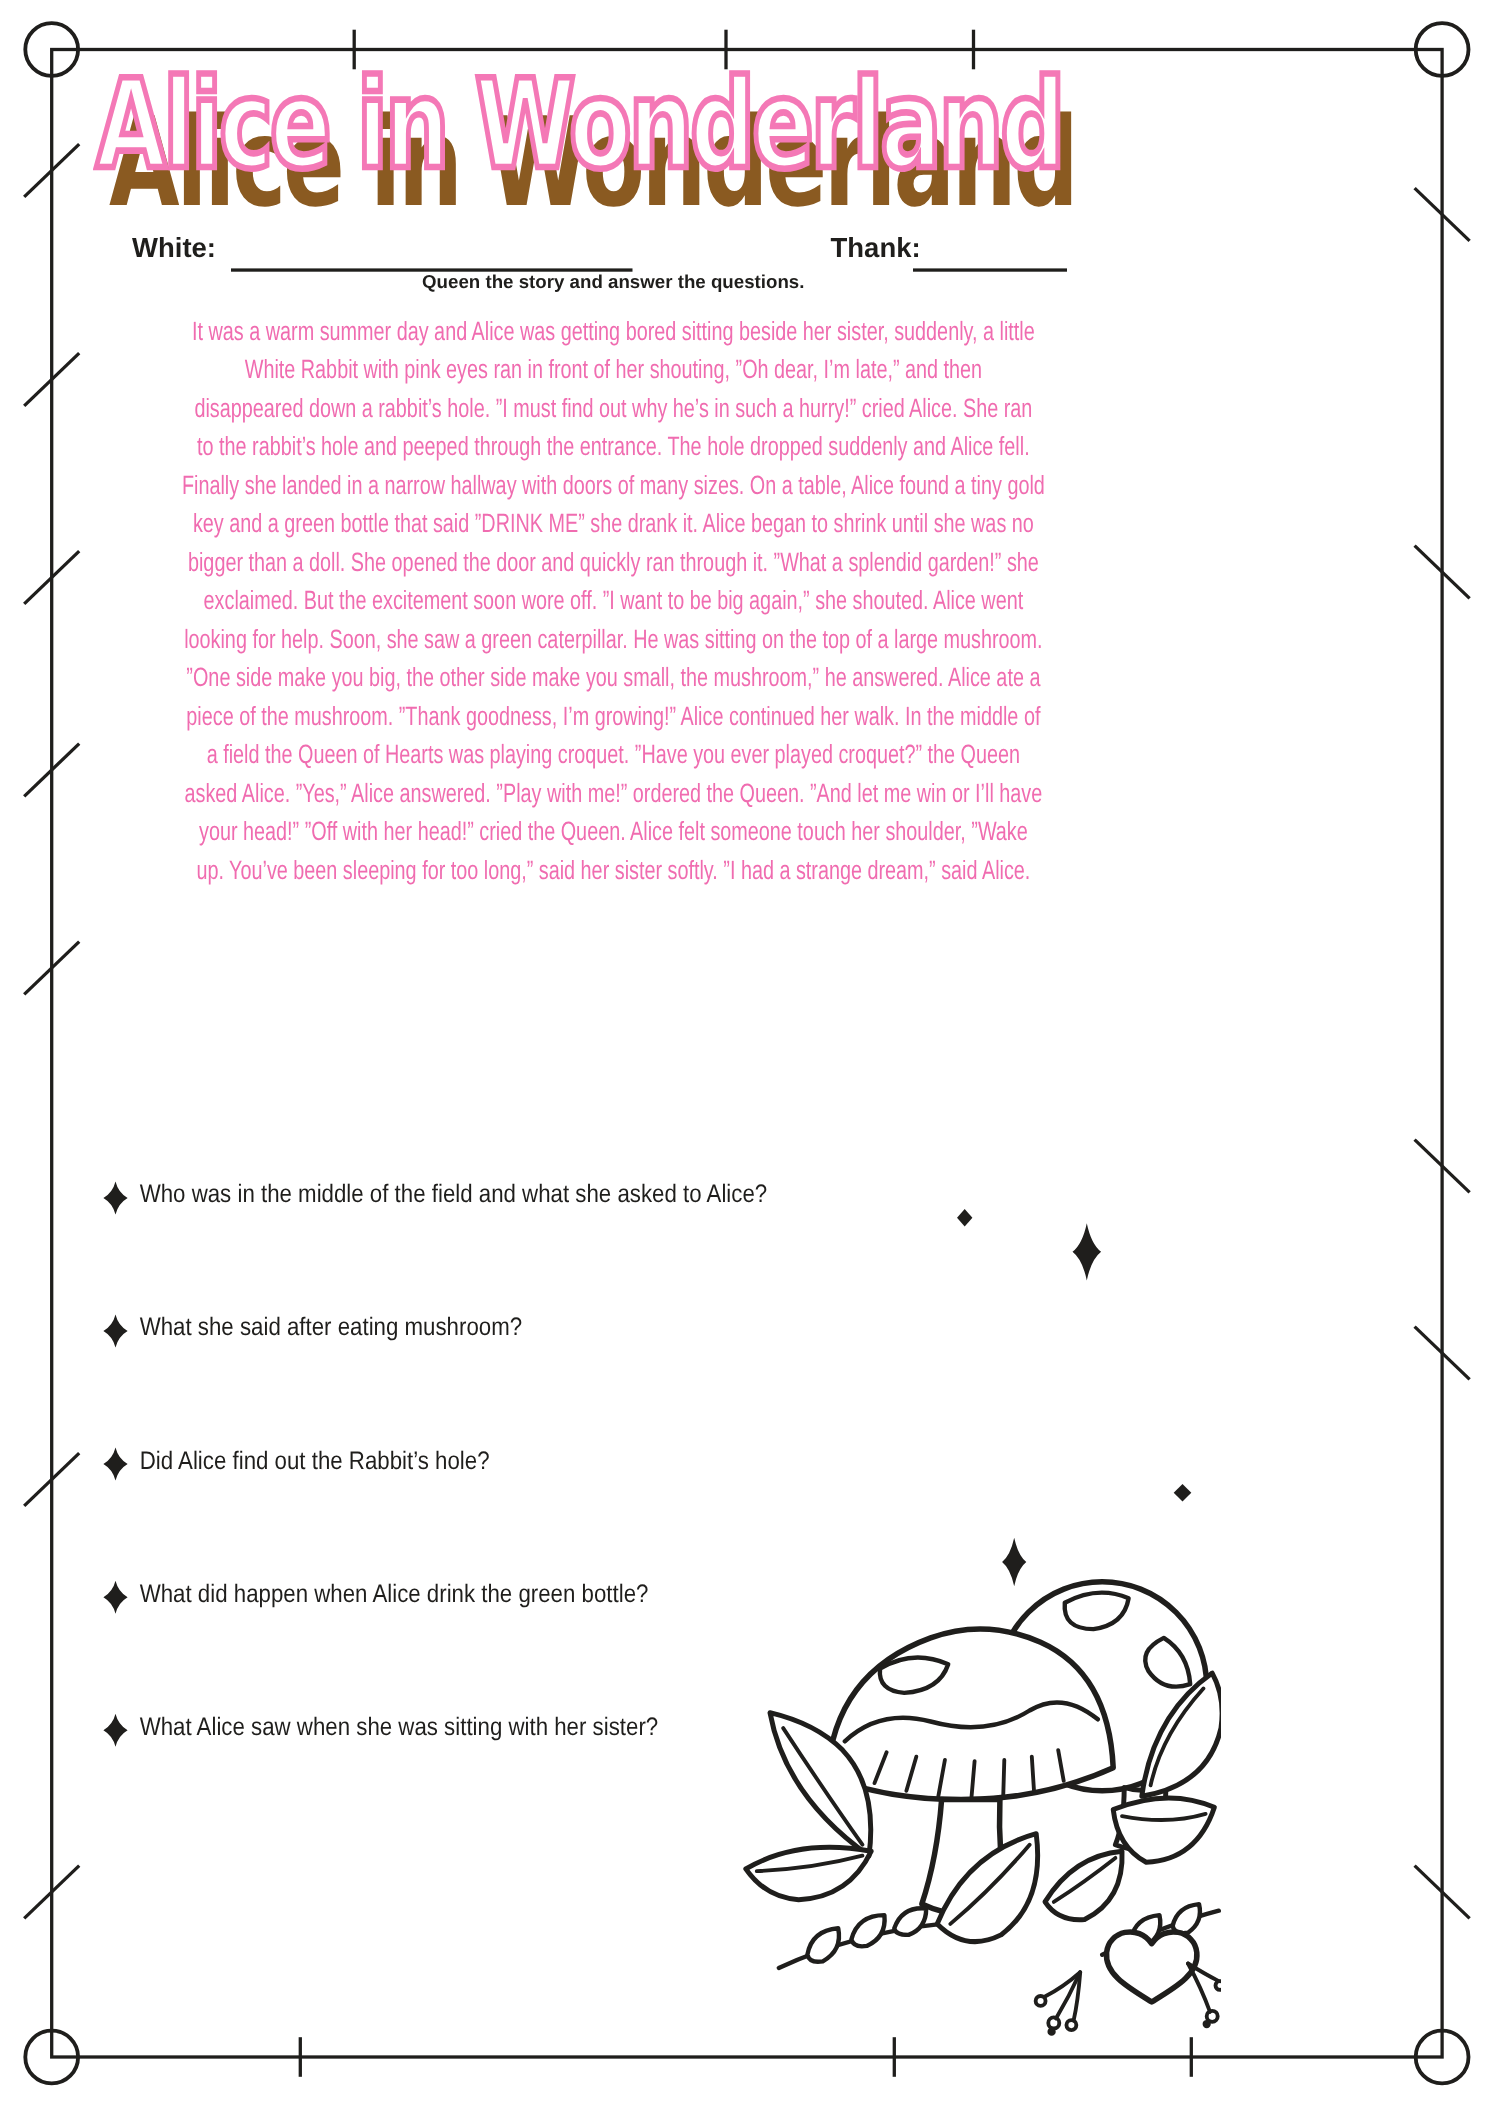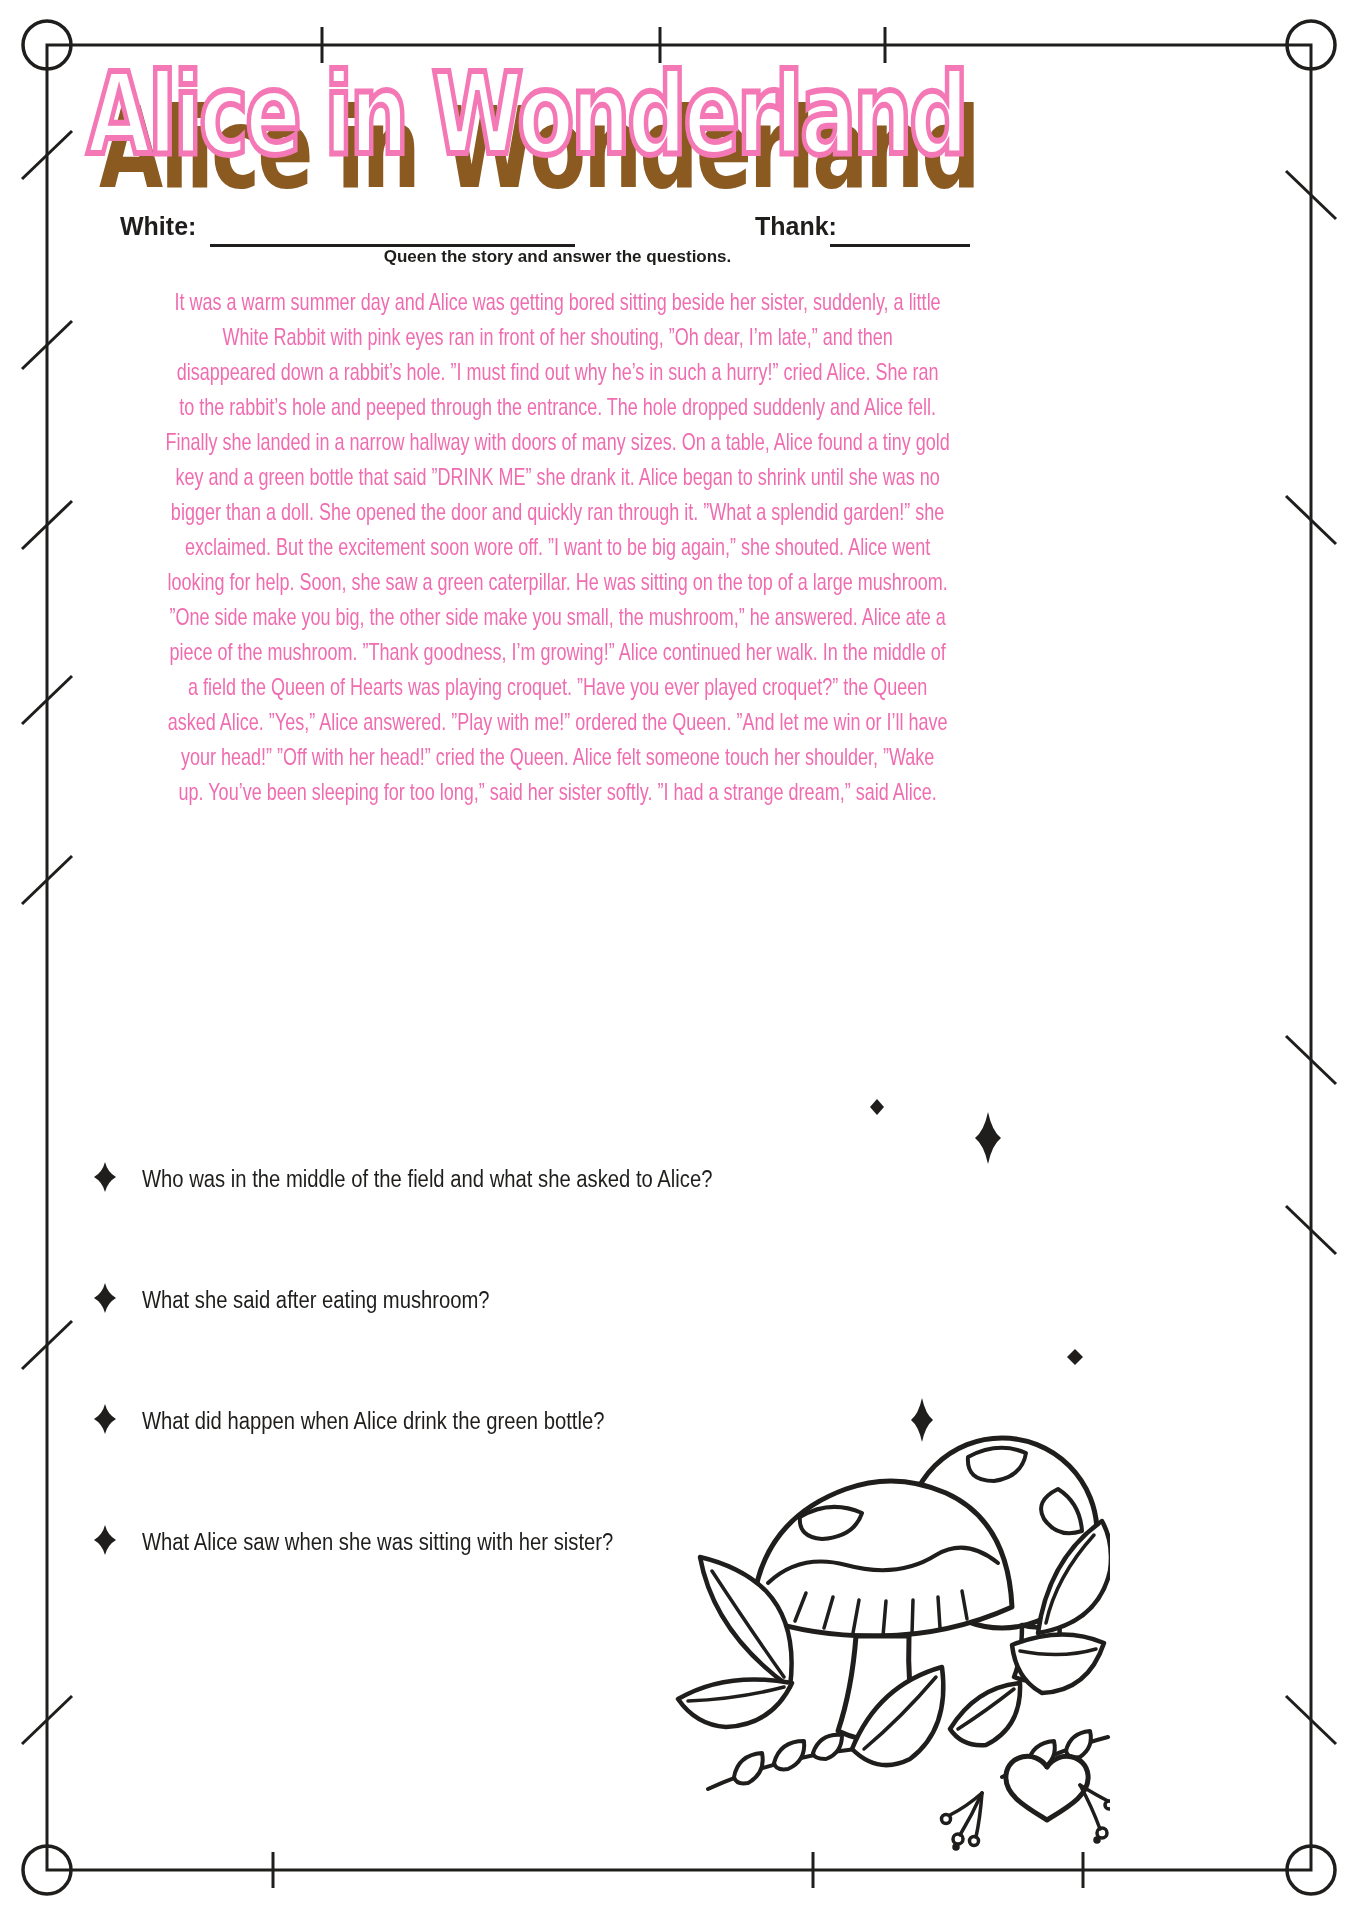--- a/index.html
+++ b/index.html
@@ -31,21 +31,21 @@
   }
   
   .story{
     position:absolute;left:75px;top:284px;width:1287px;margin:0;
     transform:scaleX(0.75);transform-origin:0 0;
     font-size:24px;line-height:35px;text-align:center;
     white-space:pre-line;color:#f06cb0;
   }
   
   .questions{position:absolute;left:93px;top:1072px;width:930px;margin:0;padding:0;list-style:none;}
-  .q-item{display:flex;align-items:flex-end;gap:25px;height:121px;}
+  .q-item{display:flex;align-items:flex-start;gap:10px;height:121px;}
   .q-star{flex:0 0 auto;margin-top:1px;}
   .q-text{
     font-size:23px;color:#1f1e1c;white-space:nowrap;
     transform:scaleX(0.88);transform-origin:0 0;
   }
   
   .illustration{position:absolute;left:650px;top:1085px;}
 </style>
 </head>
 <body>
@@ -119,20 +119,26 @@
         <span class="q-text">Who was in the middle of the field and what she asked to Alice?</span>
       </li>
 
       <li class="q-item">
         <svg class="q-star" width="24" height="32" viewBox="0 0 24 32">
           <path d="M12 1 Q14.5 11 23 16 Q14.5 21 12 31 Q9.5 21 1 16 Q9.5 11 12 1 Z" fill="#1f1e1c"></path>
         </svg>
         <span class="q-text">What she said after eating mushroom?</span>
       </li>
 
+      <li class="q-item">
+        <svg class="q-star" width="24" height="32" viewBox="0 0 24 32">
+          <path d="M12 1 Q14.5 11 23 16 Q14.5 21 12 31 Q9.5 21 1 16 Q9.5 11 12 1 Z" fill="#1f1e1c"></path>
+        </svg>
+        <span class="q-text">Did Alice find out the Rabbit’s hole?</span>
+      </li>
 
 
       <li class="q-item">
         <svg class="q-star" width="24" height="32" viewBox="0 0 24 32">
           <path d="M12 1 Q14.5 11 23 16 Q14.5 21 12 31 Q9.5 21 1 16 Q9.5 11 12 1 Z" fill="#1f1e1c"></path>
         </svg>
         <span class="q-text">What did happen when Alice drink the green bottle?</span>
       </li>
 
       <li class="q-item">

